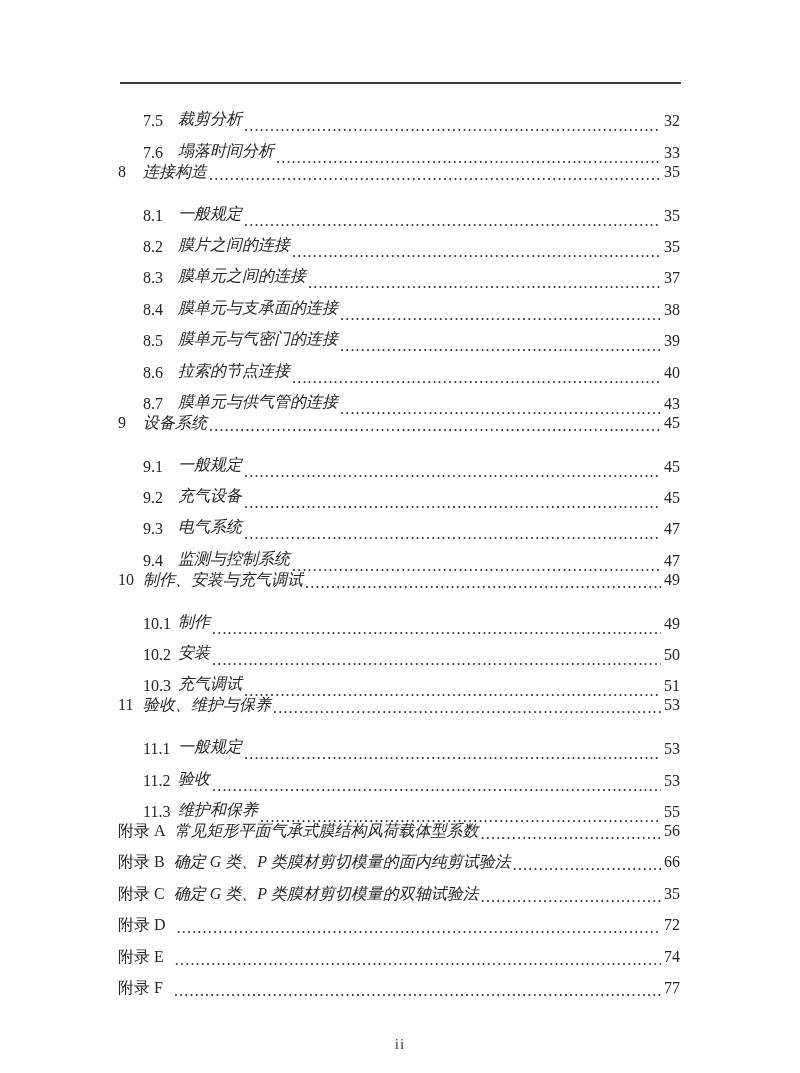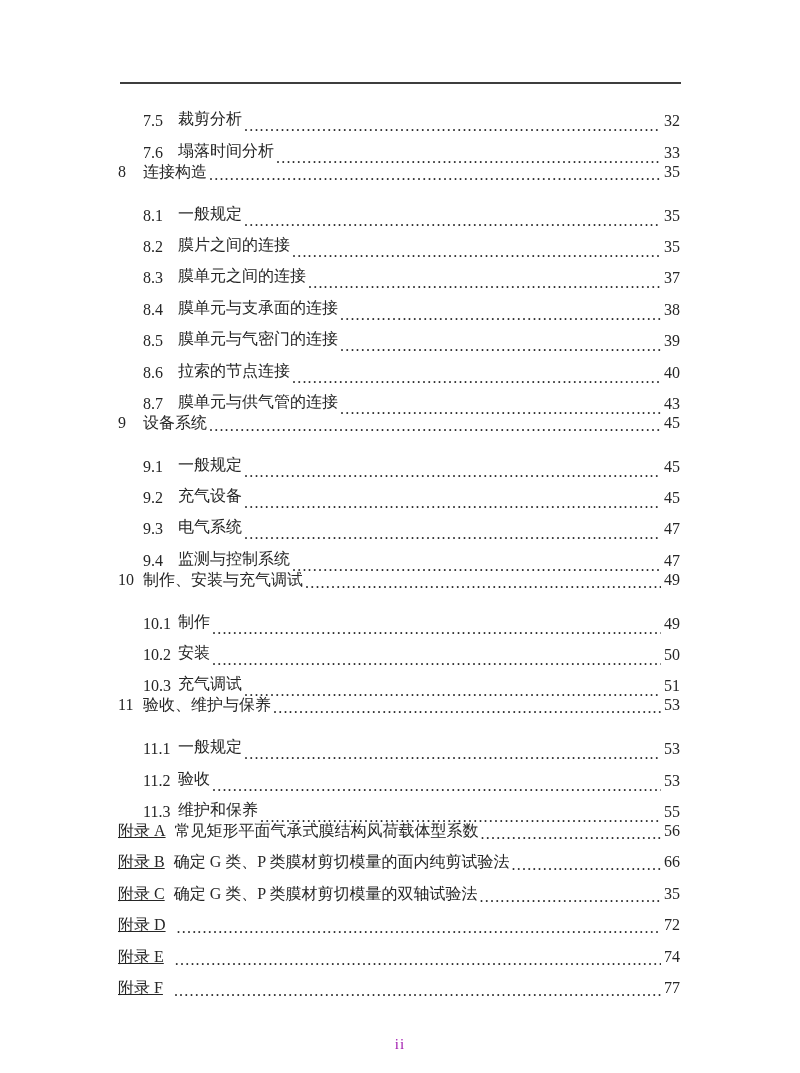--- a/index.html
+++ b/index.html
@@ -32,22 +32,22 @@
     display:flex;
     align-items:baseline;
     height:31.4px;
     font-size:16px;
     white-space:nowrap;
   }
   .toc-row.lv2{padding-left:25px;align-items:flex-end;}
   .num{flex:0 0 auto;}
   .lv1 .num{min-width:25px;}
   .lv2 .num{min-width:35px;}
-  .appendix .num{min-width:0;margin-right:9px;text-decoration:underline;}
-  .title{flex:0 0 auto;}
+  .appendix .num{min-width:0;margin-right:9px;}
+  .title{flex:0 0 auto;font-style:italic;}
   .dots{
     flex:1 1 auto;
     overflow:hidden;
     height:16px;
     position:relative;
     top:3px;
     margin-left:2px;
   }
   .dots::after{
     content:"...................................................................................................................................................................................................................................................................................................";
@@ -59,21 +59,21 @@
     flex:0 0 auto;
     margin-left:3px;
     text-align:right;
   }
   .footer{
     position:absolute;
     left:0;right:0;top:1036px;
     text-align:center;
     font-size:15px;
     letter-spacing:1px;
-    color:#a21caf;
+    color:#404040;
   }
 </style>
 </head>
 <body>
 
 <div class="header-rule"></div>
 
 <div class="toc">
     <div class="toc-row lv2">
     <span class="num">7.5</span>

